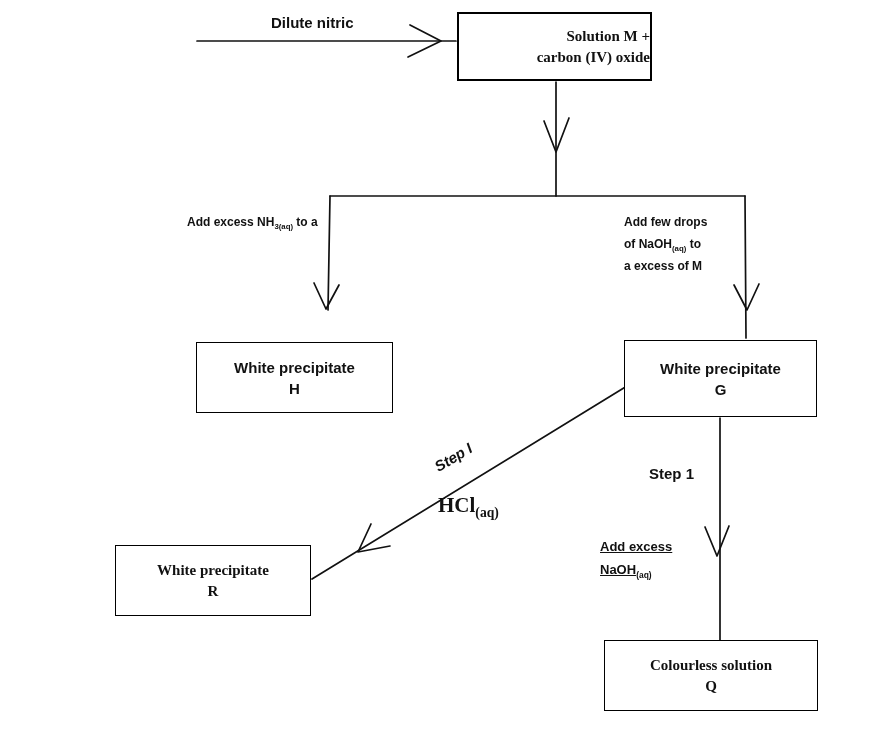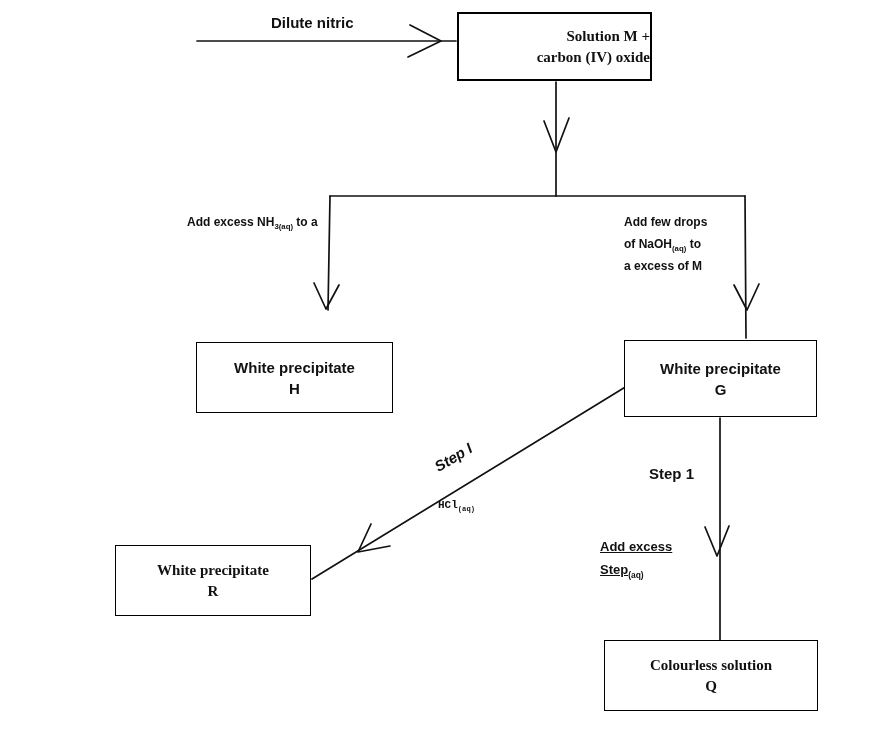--- a/index.html
+++ b/index.html
@@ -105,22 +105,22 @@
   </div>
 
   <div class="lbl" style="left:624px;top:211px;line-height:22px;">
     <div>Add few drops</div>
     <div><span>of NaOH</span><sub>(aq)</sub><span> to</span></div>
     <div>a excess of M</div>
   </div>
 
   <div class="lbl big rot" style="left:436px;top:458px;">Step I</div>
 
-  <div class="lbl big serif" style="left:438px;top:495px;font-size:11px;font-family:Liberation Mono, monospace;"><span>HCl</span><sub>(aq)</sub></div>
+  <div class="lbl big serif" style="left:438px;top:495px;font-size:21px;"><span>HCl</span><sub>(aq)</sub></div>
 
   <div class="lbl big" style="left:649px;top:464px;">Step 1</div>
 
   <div class="lbl med" style="left:600px;top:535px;text-decoration:underline;">
     <div>Add excess</div>
-    <div><span>Step</span><sub>(aq)</sub></div>
+    <div><span>NaOH</span><sub>(aq)</sub></div>
   </div>
 
 </div>
 
 </body></html>

